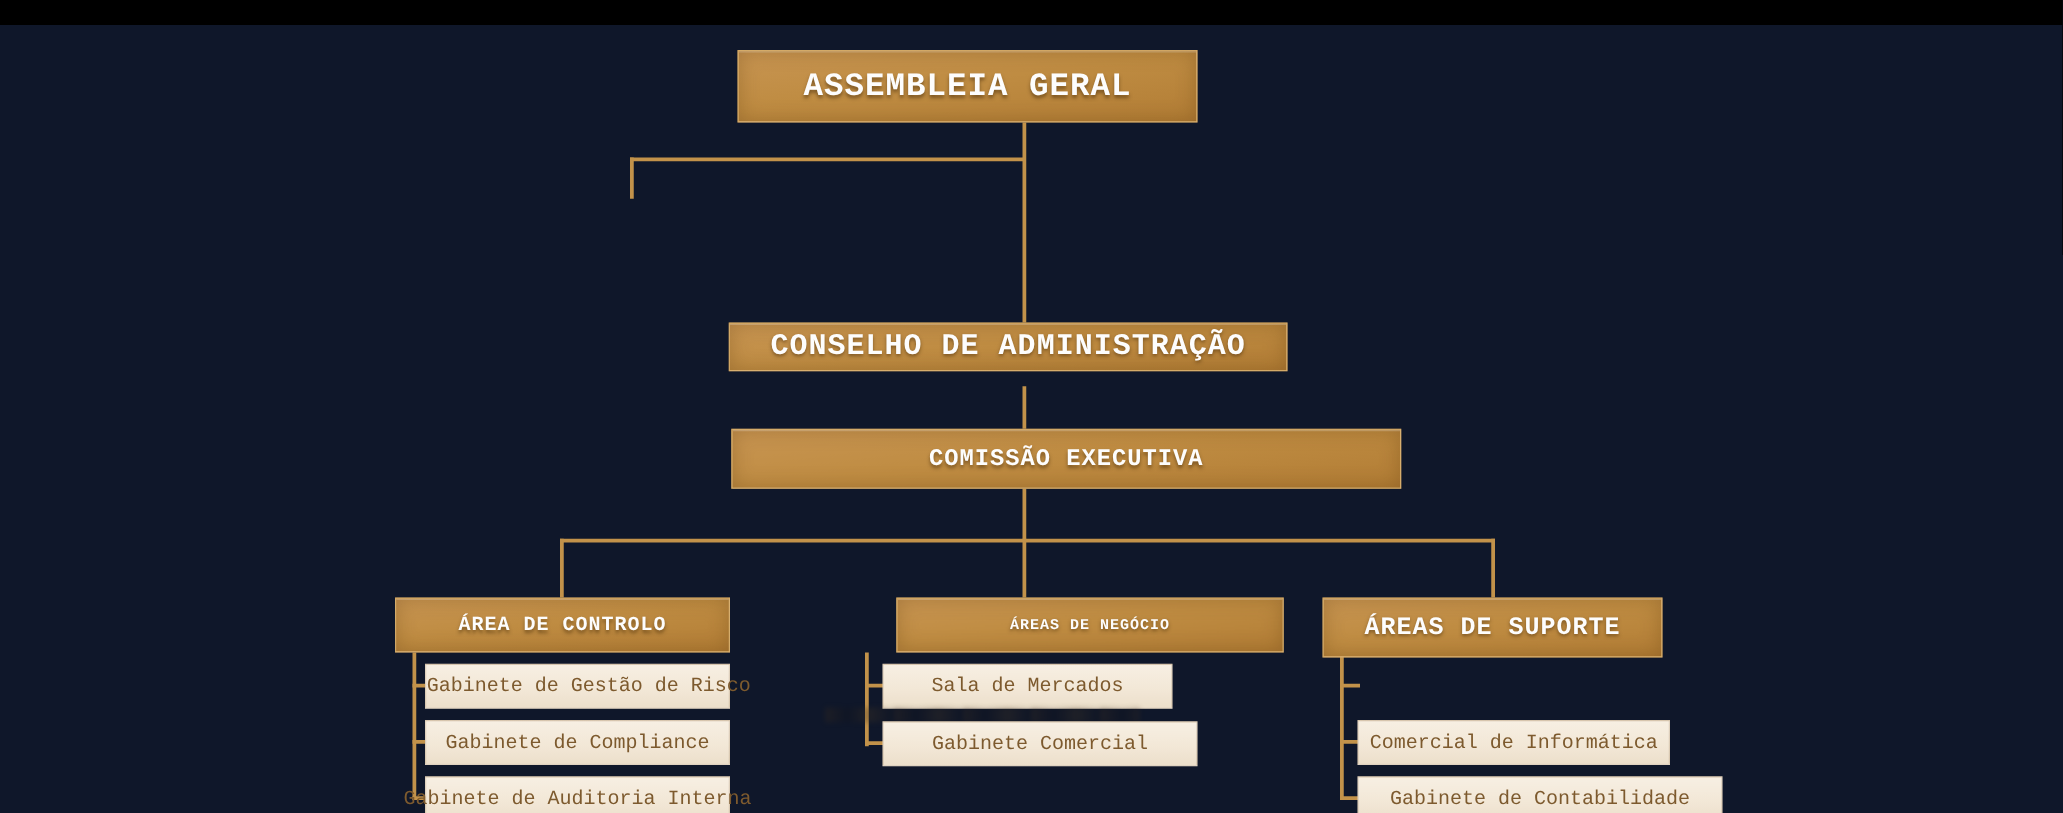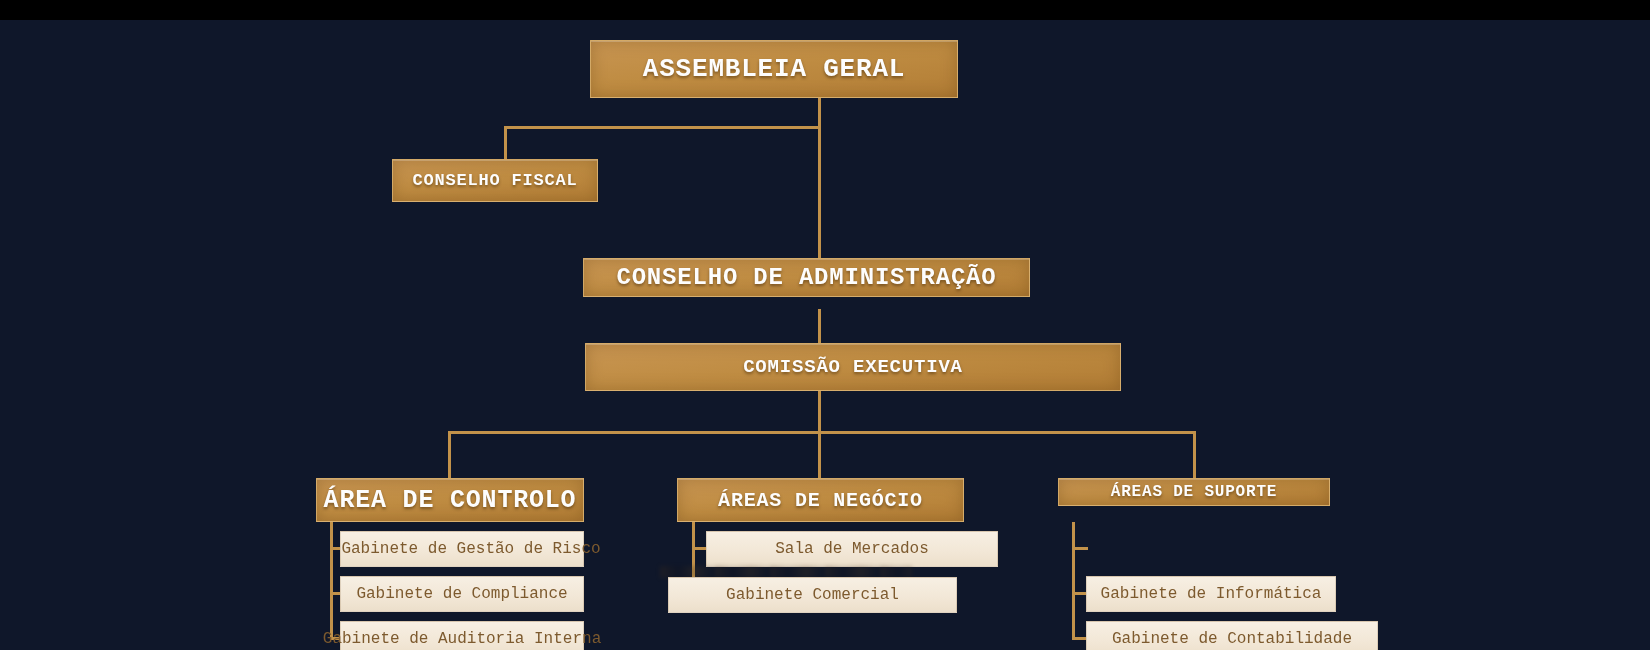--- a/index.html
+++ b/index.html
@@ -53,29 +53,29 @@
     background: #c2924a;
   }
   .line-v { width: 3px; }
   .line-h { height: 3px; }
 
   
   .box-assembleia { left: 590px; top: 20px;  width: 368px; height: 58px; font-size: 26px; }
   .box-fiscal     { left: 392px; top: 139px; width: 206px; height: 43px; font-size: 17px; }
   .box-admin      { left: 583px; top: 238px; width: 447px; height: 39px; font-size: 24px; }
   .box-executiva  { left: 585px; top: 323px; width: 536px; height: 48px; font-size: 19px; }
-  .box-controlo   { left: 316px; top: 458px; width: 268px; height: 44px; font-size: 25px; }
-  .box-negocio    { left: 677px; top: 458px; width: 287px; height: 44px; font-size: 20px; }
-  .box-suporte    { left: 1058px; top: 458px; width: 272px; height: 28px; font-size: 16px; }
+  .box-controlo   { left: 316px; top: 458px; width: 268px; height: 44px; font-size: 16px; }
+  .box-negocio    { left: 717px; top: 458px; width: 310px; height: 44px; font-size: 12px; }
+  .box-suporte    { left: 1058px; top: 458px; width: 272px; height: 48px; font-size: 20px; }
 
   .box-c1 { left: 340px;  top: 511px; width: 244px; height: 36px; padding-left: 18px; }
   .box-c2 { left: 340px;  top: 556px; width: 244px; height: 36px; }
   .box-c3 { left: 340px;  top: 601px; width: 244px; height: 36px; }
-  .box-n1 { left: 706px;  top: 511px; width: 292px; height: 36px; }
-  .box-n2 { left: 668px;  top: 557px; width: 289px; height: 36px; }
+  .box-n1 { left: 706px;  top: 511px; width: 232px; height: 36px; }
+  .box-n2 { left: 706px;  top: 557px; width: 252px; height: 36px; }
   .box-s1 { left: 1086px; top: 511px; width: 250px; height: 36px; }
   .box-s2 { left: 1086px; top: 556px; width: 250px; height: 36px; }
   .box-s3 { left: 1086px; top: 601px; width: 292px; height: 36px; }
 
   .artifact {
     position: absolute;
     left: 660px; top: 546px; width: 252px; height: 12px;
     background: repeating-linear-gradient(90deg,
       rgba(60,45,30,0.55) 0px, rgba(15,10,5,0.2) 18px,
       rgba(70,55,35,0.5) 36px, rgba(10,8,4,0.15) 55px);
@@ -106,32 +106,31 @@
   <div class="line line-v" style="left:692px; top:502px; height:75px;"></div>
   <div class="line line-h" style="left:692px; top:527px; width:16px;"></div>
   <div class="line line-h" style="left:692px; top:573px; width:16px;"></div>
 
   <div class="line line-v" style="left:1072px; top:502px; height:118px;"></div>
   <div class="line line-h" style="left:1072px; top:527px; width:16px;"></div>
   <div class="line line-h" style="left:1072px; top:572px; width:16px;"></div>
   <div class="line line-h" style="left:1072px; top:617px; width:16px;"></div>
 
   <div class="gold-box box-assembleia">ASSEMBLEIA GERAL</div>
-  <div class="gold-box box-fiscal">CONSELHO FISCAL</div>
   <div class="gold-box box-admin">CONSELHO DE ADMINISTRAÇÃO</div>
   <div class="gold-box box-executiva">COMISSÃO EXECUTIVA</div>
 
   <div class="gold-box box-controlo">ÁREA DE CONTROLO</div>
   <div class="gold-box box-negocio">ÁREAS DE NEGÓCIO</div>
   <div class="gold-box box-suporte">ÁREAS DE SUPORTE</div>
 
   <div class="cream-box box-c1">Gabinete de Gestão de Risco</div>
   <div class="cream-box box-c2">Gabinete de Compliance</div>
   <div class="cream-box box-c3">Gabinete de Auditoria Interna</div>
 
   <div class="cream-box box-n1">Sala de Mercados</div>
   <div class="artifact"></div>
   <div class="cream-box box-n2">Gabinete Comercial</div>
 
-  <div class="cream-box box-s2">Gabinete de Informática</div>
+  <div class="cream-box box-s2">Comercial de Informática</div>
   <div class="cream-box box-s3">Gabinete de Contabilidade</div>
 
 </div>
 
 </body></html>

